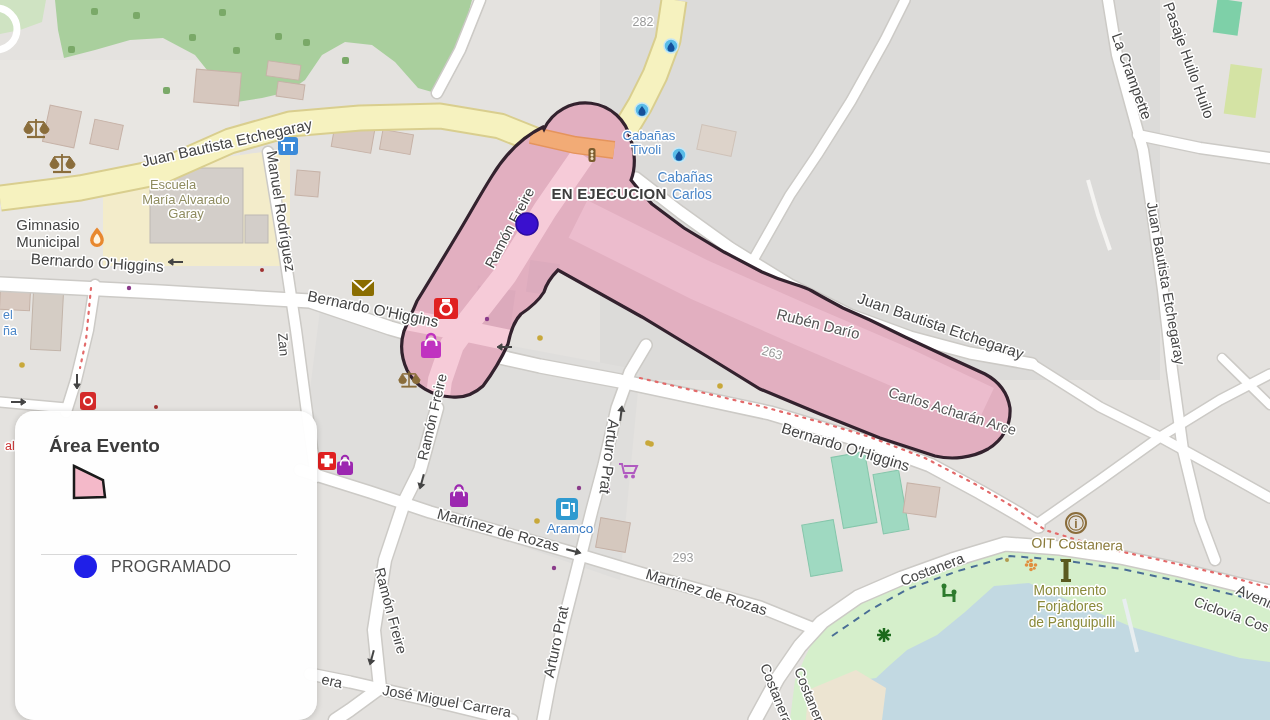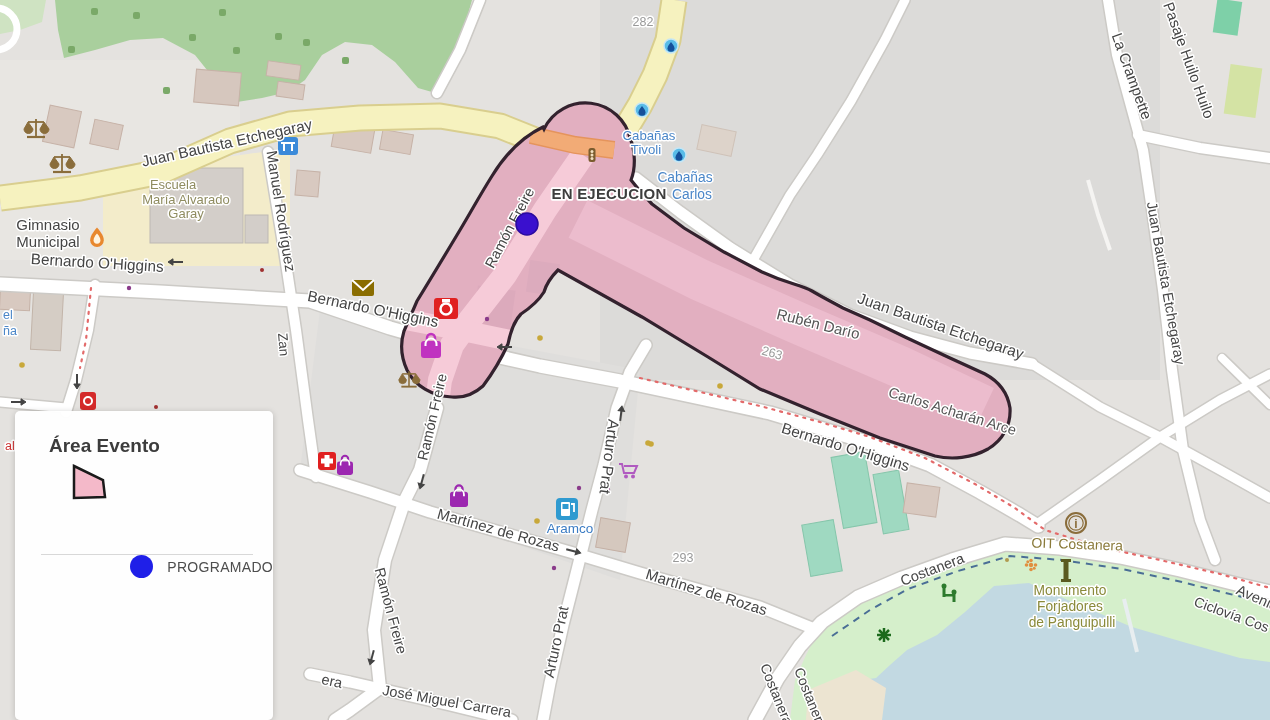--- a/index.html
+++ b/index.html
@@ -1,22 +1,22 @@
 <!DOCTYPE html>
 <html><head><meta charset="utf-8">
 <style>
   html,body { margin:0; padding:0; }
   body { width:1270px; height:720px; overflow:hidden; position:relative; font-family:"Liberation Sans", sans-serif; background:#e4e2df; }
   #map { position:absolute; left:0; top:0; }
-  #legend { position:absolute; left:15px; top:411px; width:258px; height:309px; background:rgba(255,255,255,0.96);
-            border-radius:5px; box-shadow:0 1px 6px rgba(0,0,0,0.18); box-sizing:border-box; padding:24px 0 0 34px; }
+  #legend { position:absolute; left:15px; top:411px; width:302px; height:309px; background:rgba(255,255,255,0.96);
+            border-radius:19px; box-shadow:0 1px 6px rgba(0,0,0,0.18); box-sizing:border-box; padding:24px 0 0 34px; }
   .lg-title { font-size:19px; font-weight:bold; color:#3c3c3c; }
   .lg-title2 { font-size:19px; font-weight:bold; color:#3c3c3c; margin:0 0 10px 0; }
   .lg-sep { border-top:1px solid #d8d8d8; margin:42px 20px 0 -8px; }
-  .lg-item { font-size:14px; color:#4d4d4d; margin:0 0 0 25px; display:flex; align-items:center; letter-spacing:0.3px;justify-content:flex-end; }
+  .lg-item { font-size:16px; color:#4d4d4d; margin:0 12px 0 25px; display:flex; align-items:center; letter-spacing:0.3px; }
   .lg-item + .lg-item { margin-top:8.5px; }
   .dot { display:inline-block; width:23px; height:23px; border-radius:50%; margin-right:14px; flex:0 0 auto; }
 </style></head>
 <body>
 <div id="map">
 <svg width="1270" height="720" viewBox="0 0 1270 720" font-family="Liberation Sans, sans-serif">
 <rect width="1270" height="720" fill="#e4e2df"></rect>
 <rect x="600" y="0" width="560" height="380" fill="#dcdbd9"></rect>
 <polygon points="0,60 240,60 240,260 0,260" fill="#e8e6e2"></polygon>
 <polygon points="320,310 640,370 620,580 300,470" fill="#dfdedc"></polygon>

